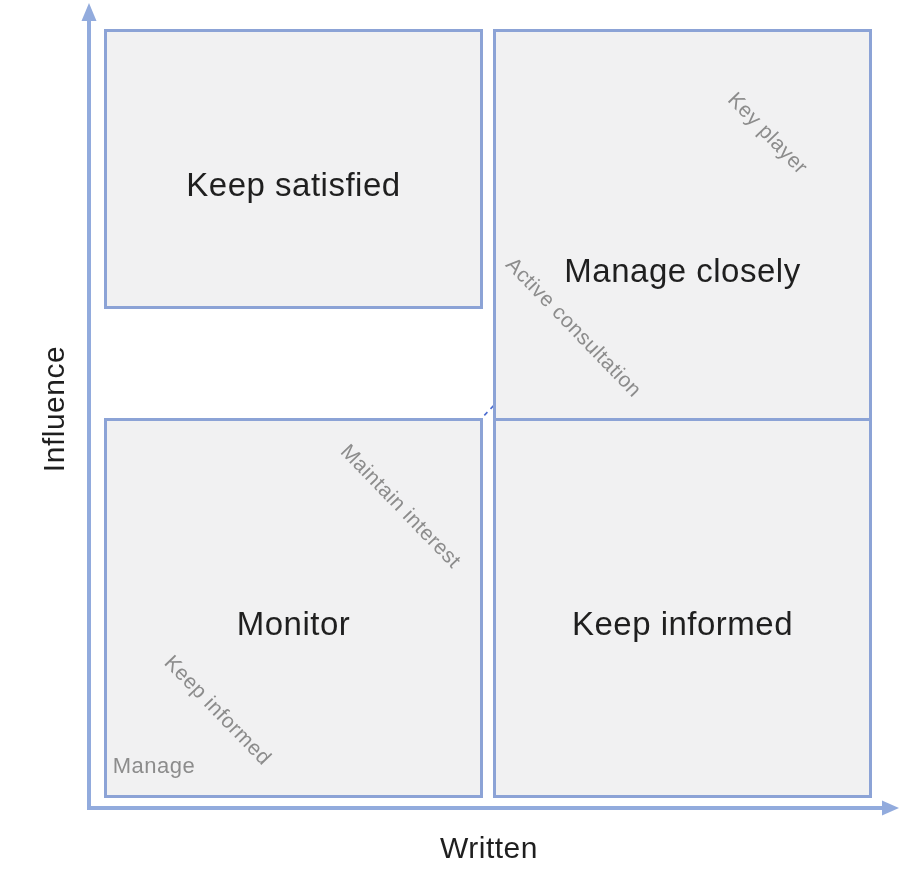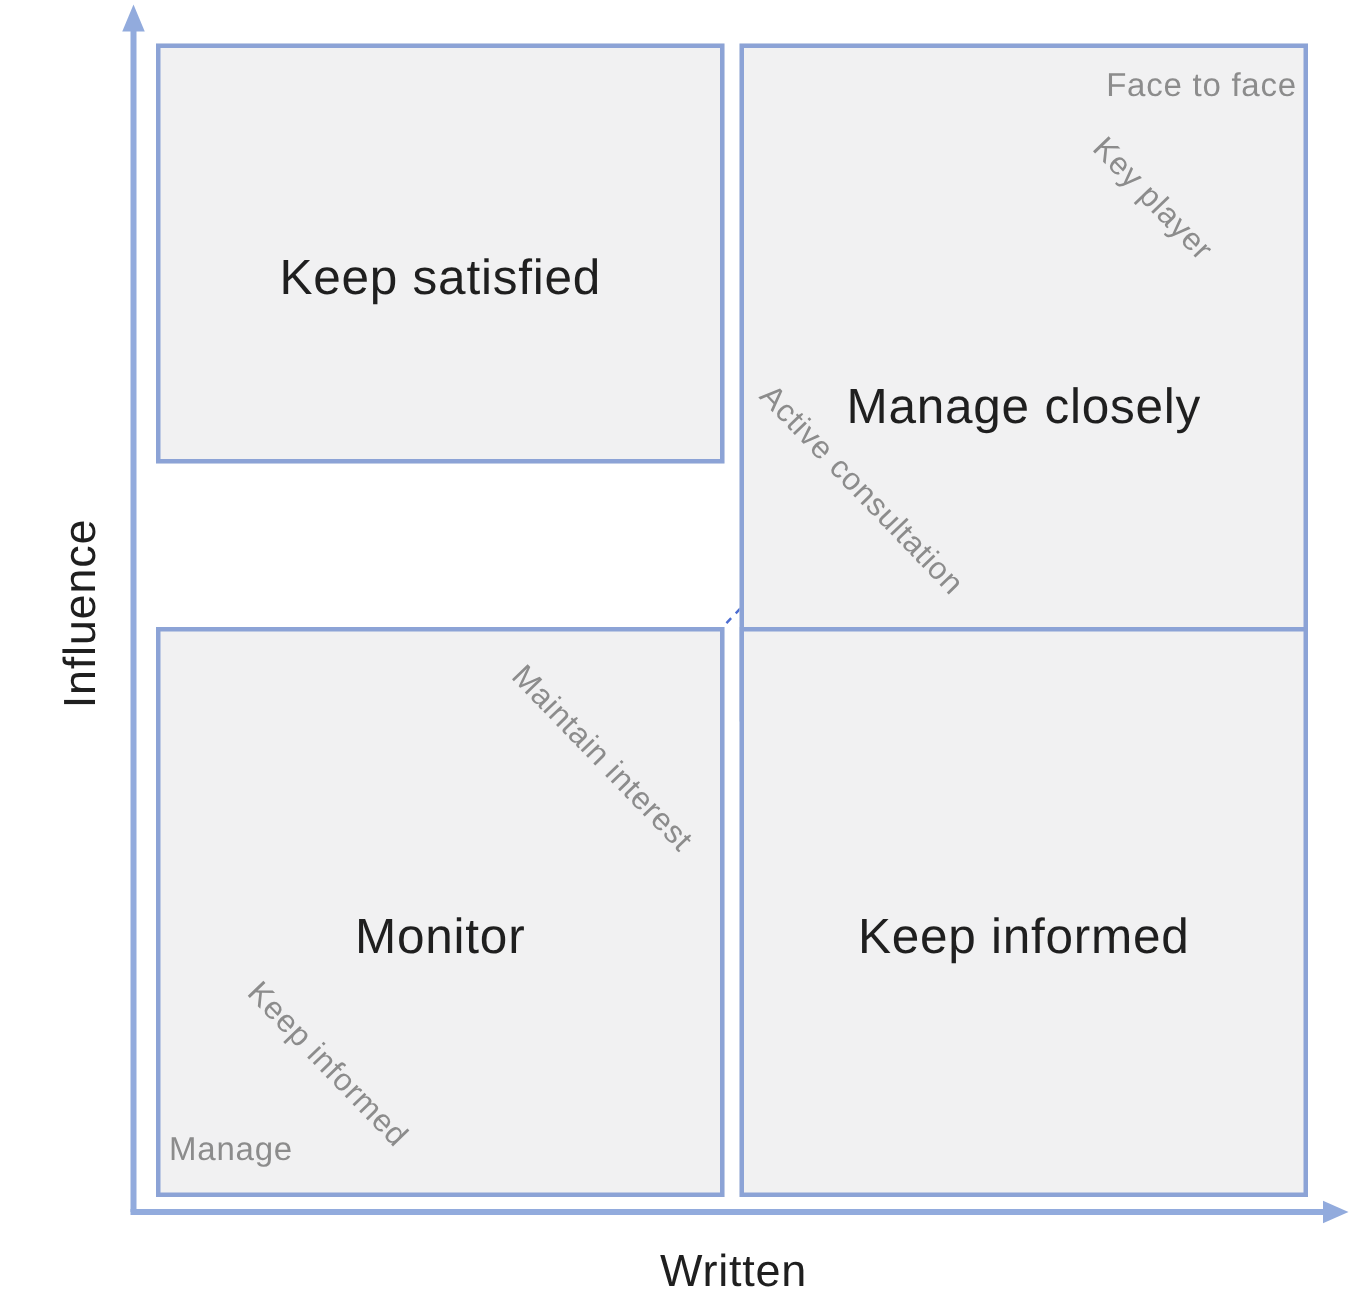--- a/index.html
+++ b/index.html
@@ -115,20 +115,19 @@
     <div class="quad-label">Monitor</div>
   </div>
   <div class="quad quad-br">
     <div class="quad-label">Keep informed</div>
   </div>
 
   <div class="txt axis-label y-axis-label">Influence</div>
   <div class="txt axis-label x-axis-label">Written</div>
 
   <div class="txt gray-label lbl-written">Manage</div>
-  <div class="txt gray-label lbl-face-to-face">Face to face</div>
 
   <div class="txt gray-label rot lbl-keep-informed">Keep informed</div>
   <div class="txt gray-label rot lbl-maintain">Maintain interest</div>
   <div class="txt gray-label rot lbl-active">Active consultation</div>
   <div class="txt gray-label rot lbl-key-player">Key player</div>
 
 </div>
 
 </body></html>

